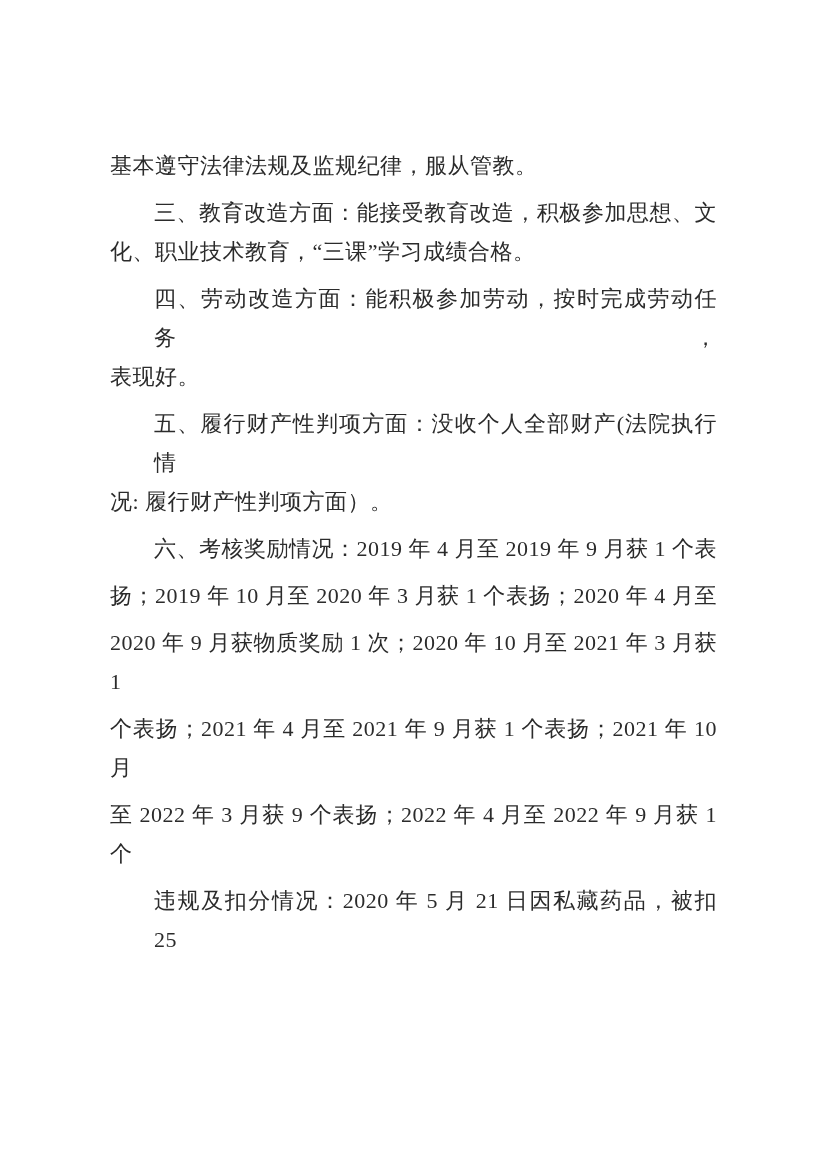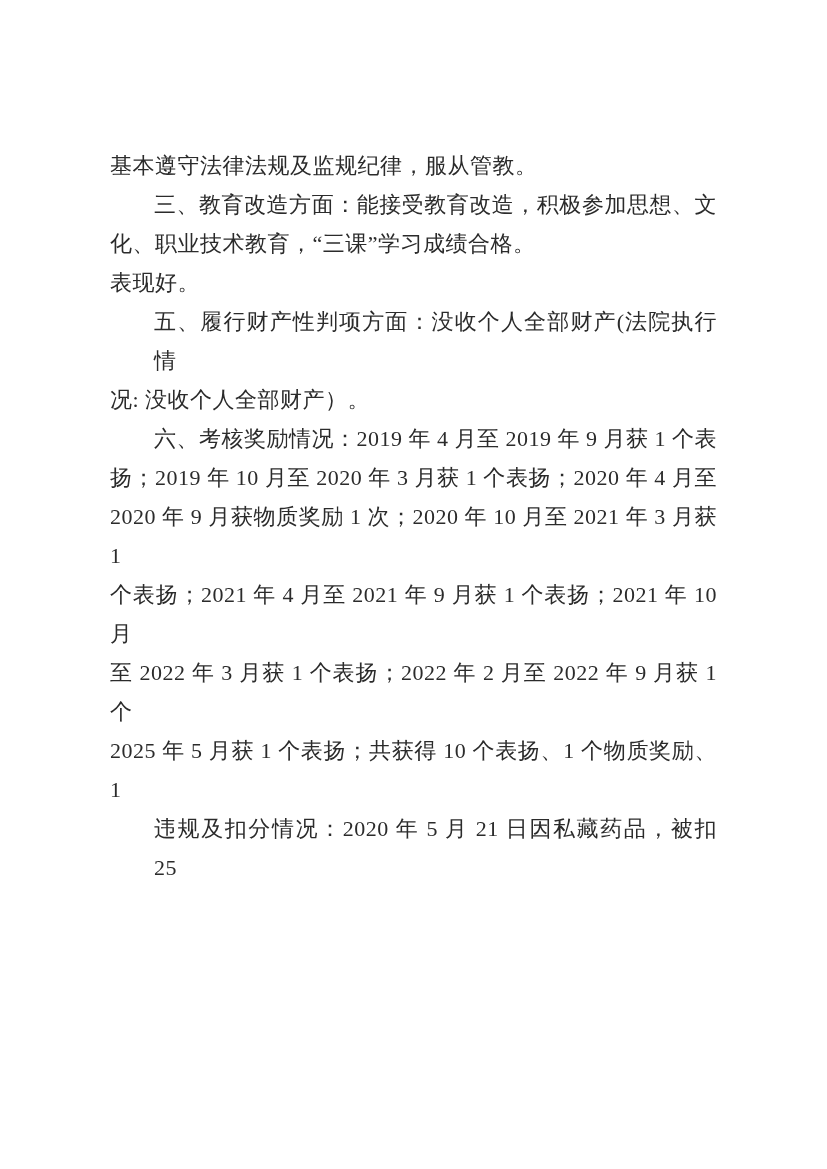--- a/index.html
+++ b/index.html
@@ -25,38 +25,39 @@
     line-height: 39px;
   }
   .line {
     white-space: pre-wrap;
     text-align: left;
     letter-spacing: 0.5px;
   }
   .line.fill {
     text-align: justify;
     text-align-last: justify;
+    margin-top: 8px;
     -moz-text-align-last: justify;
   }
   .line.indent {
     padding-left: 44px;
   }
 </style>
 </head>
 <body>
 
 <div class="page">
   <div class="doc-body" id="doc-body">
       <div class="line">基本遵守法律法规及监规纪律，服从管教。</div>
       <div class="line indent fill">三、教育改造方面：能接受教育改造，积极参加思想、文</div>
       <div class="line">化、职业技术教育，“三课”学习成绩合格。</div>
+      <div class="line indent fill">四、劳动改造方面：能积极参加劳动，按时完成劳动任务，</div>
       <div class="line">表现好。</div>
       <div class="line indent fill">五、履行财产性判项方面：没收个人全部财产(法院执行情</div>
-      <div class="line">况: 没收个人全部财产）。</div>
+      <div class="line">况: 履行财产性判项方面）。</div>
       <div class="line indent fill">六、考核奖励情况：2019 年 4 月至 2019 年 9 月获 1 个表</div>
       <div class="line fill">扬；2019 年 10 月至 2020 年 3 月获 1 个表扬；2020 年 4 月至</div>
       <div class="line fill">2020 年 9 月获物质奖励 1 次；2020 年 10 月至 2021 年 3 月获 1</div>
       <div class="line fill">个表扬；2021 年 4 月至 2021 年 9 月获 1 个表扬；2021 年 10 月</div>
-      <div class="line fill">至 2022 年 3 月获 1 个表扬；2022 年 2 月至 2022 年 9 月获 1 个</div>
-      <div class="line fill">2025 年 5 月获 1 个表扬；共获得 10 个表扬、1 个物质奖励、1</div>
+      <div class="line fill">至 2022 年 3 月获 9 个表扬；2022 年 4 月至 2022 年 9 月获 1 个</div>
       <div class="line indent fill">违规及扣分情况：2020 年 5 月 21 日因私藏药品，被扣 25</div>
     </div>
 </div>
 
 </body></html>

